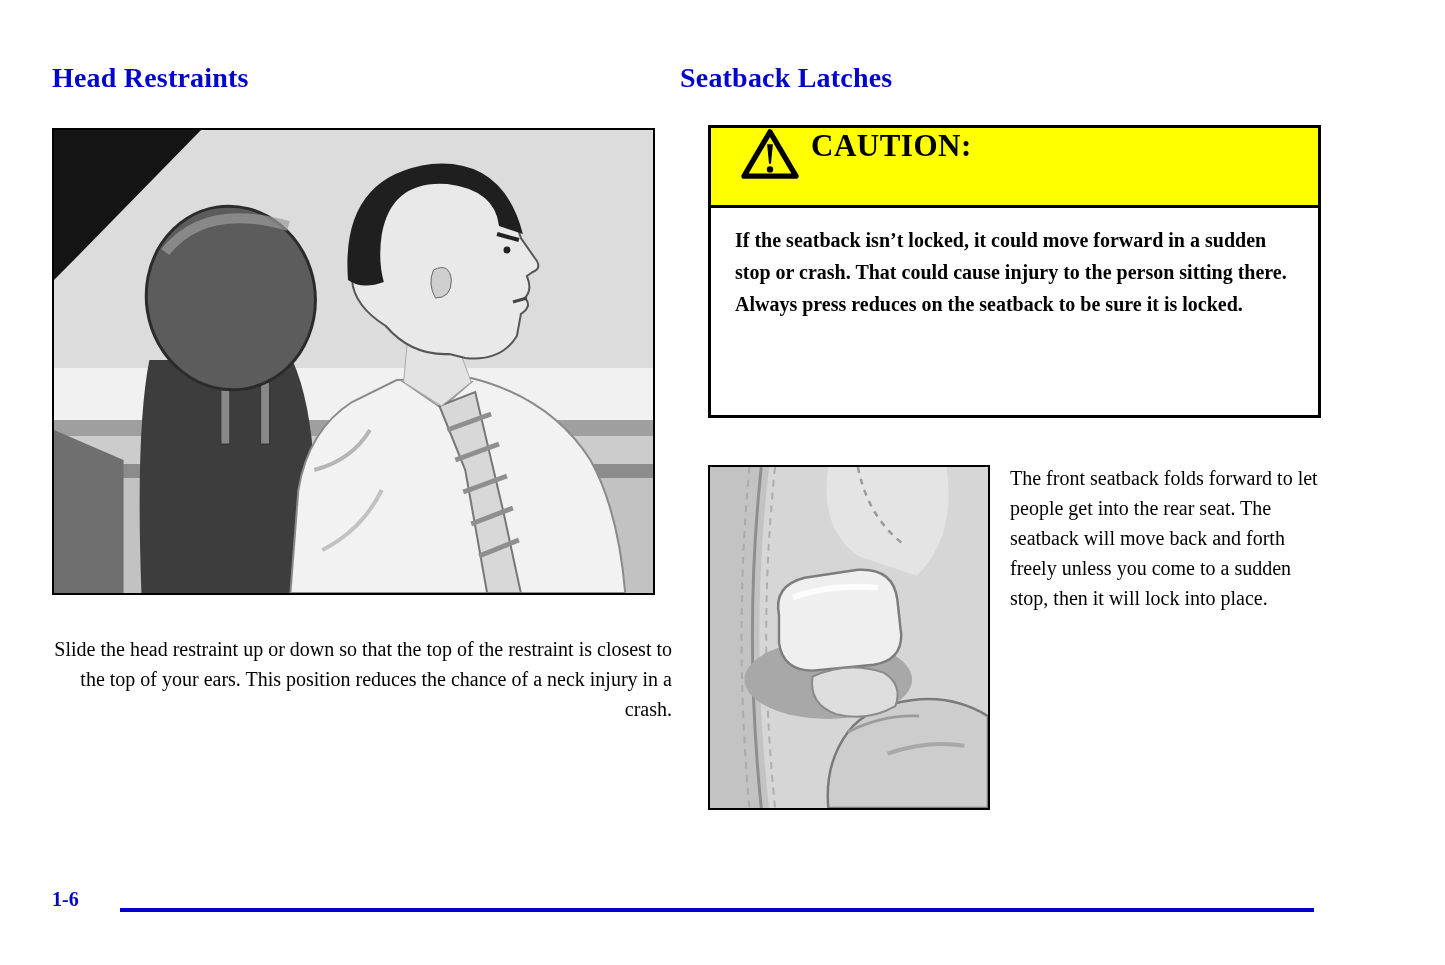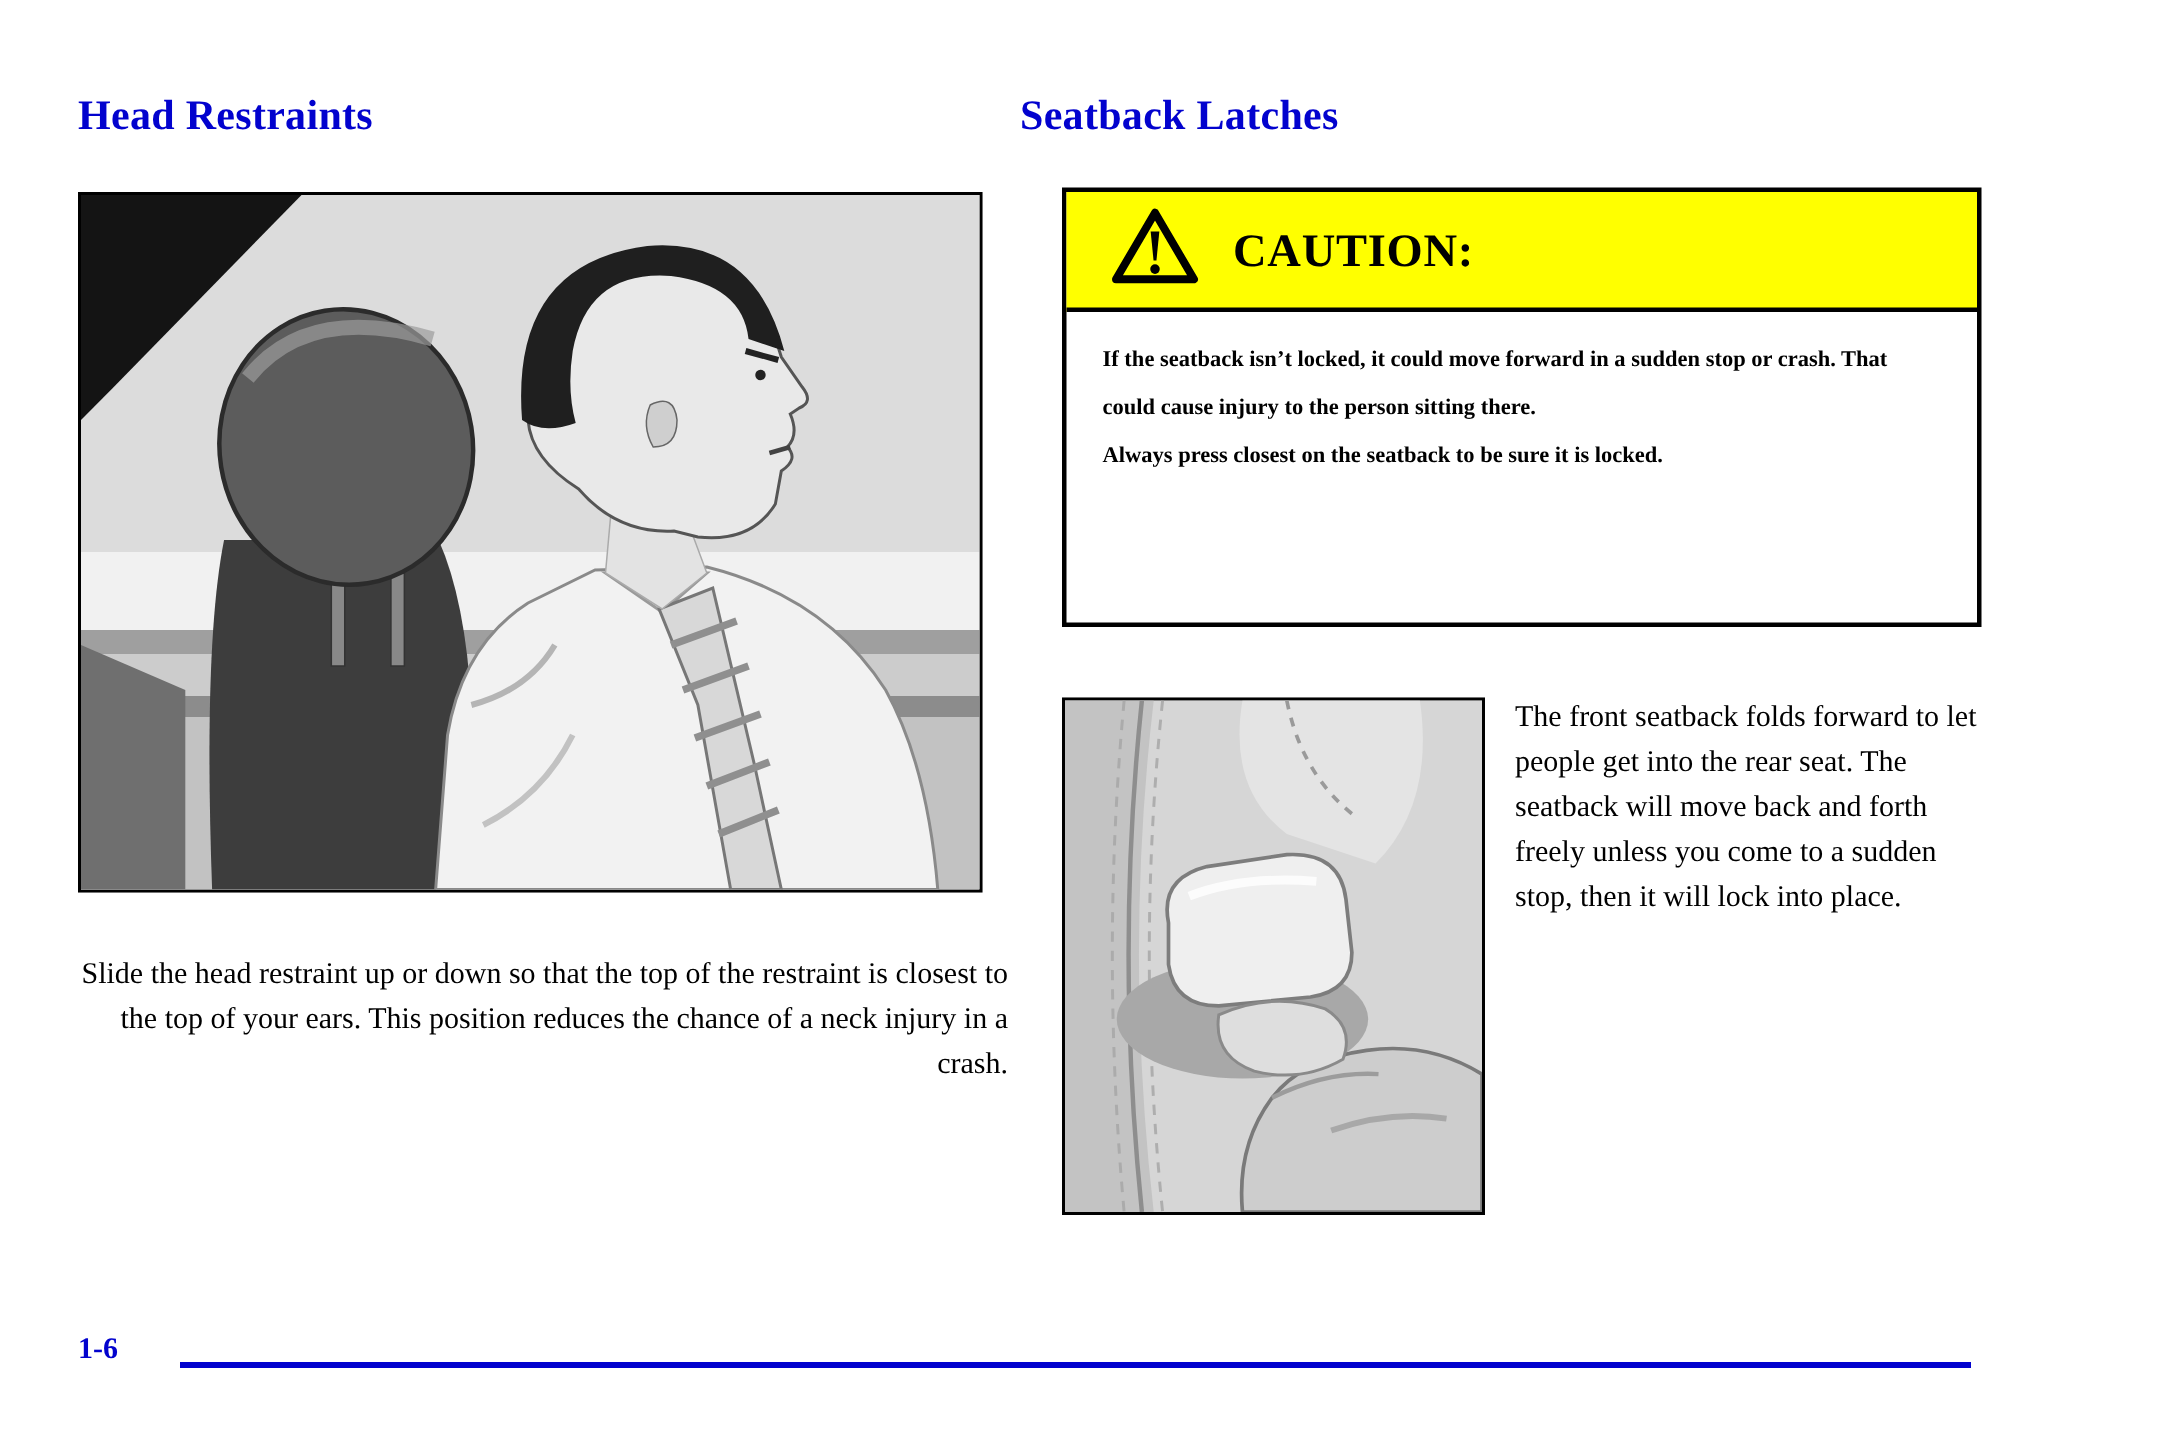--- a/index.html
+++ b/index.html
@@ -53,33 +53,33 @@
     border: 3px solid #000000;
     box-sizing: border-box;
     background: #ffffff;
   }
   .caution-head {
     height: 80px;
     background: #ffff00;
     border-bottom: 3px solid #000000;
     box-sizing: border-box;
     display: flex;
-    align-items: center;
+    align-items: flex-start;
     padding-left: 30px;
-    gap: 23px;
+    gap: 12px;
   }
   .caution-title {
     font-size: 31px;
     font-weight: bold;
     letter-spacing: 0.5px;
   }
   .caution-body {
     padding: 16px 24px 0 24px;
     font-weight: bold;
-    font-size: 15px;
+    font-size: 20px;
     line-height: 32px;
   }
   .caution-body p { margin: 0; }
 
   .page-number {
     position: absolute;
     left: 52px;
     top: 888px;
     font-size: 20px;
     font-weight: bold;
@@ -143,21 +143,21 @@
         <svg viewBox="0 0 60 54" width="58" height="52">
           <path d="M30,4 L57,50 L3,50 Z" fill="#ffff00" stroke="#000000" stroke-width="5.5" stroke-linejoin="round"></path>
           <polygon points="27,17 33,17 31,37 29,37" fill="#000000"></polygon>
           <circle cx="30" cy="43" r="3.3" fill="#000000"></circle>
         </svg>
       </span>
       <span class="caution-title">CAUTION:</span>
     </div>
     <div class="caution-body">
       <p>If the seatback isn’t locked, it could move forward in a sudden stop or crash. That could cause injury to the person sitting there.</p>
-      <p>Always press closest on the seatback to be sure it is locked.</p>
+      <p>Always press reduces on the seatback to be sure it is locked.</p>
     </div>
   </div>
 
   <div class="figure" id="fig-latch">
     <svg viewBox="0 0 282 345" preserveAspectRatio="none">
       <rect width="282" height="345" fill="#d6d6d6"></rect>
       <path d="M0,0 L60,0 Q40,170 60,345 L0,345 Z" fill="#c3c3c3"></path>
       <path d="M52,0 Q34,170 52,345" stroke="#8e8e8e" stroke-width="3" fill="none"></path>
       <path d="M66,0 Q48,170 66,345" stroke="#aeaeae" stroke-width="2" fill="none" stroke-dasharray="7 6"></path>
       <path d="M40,0 Q24,170 40,345" stroke="#ababab" stroke-width="2" fill="none" stroke-dasharray="7 6"></path>

